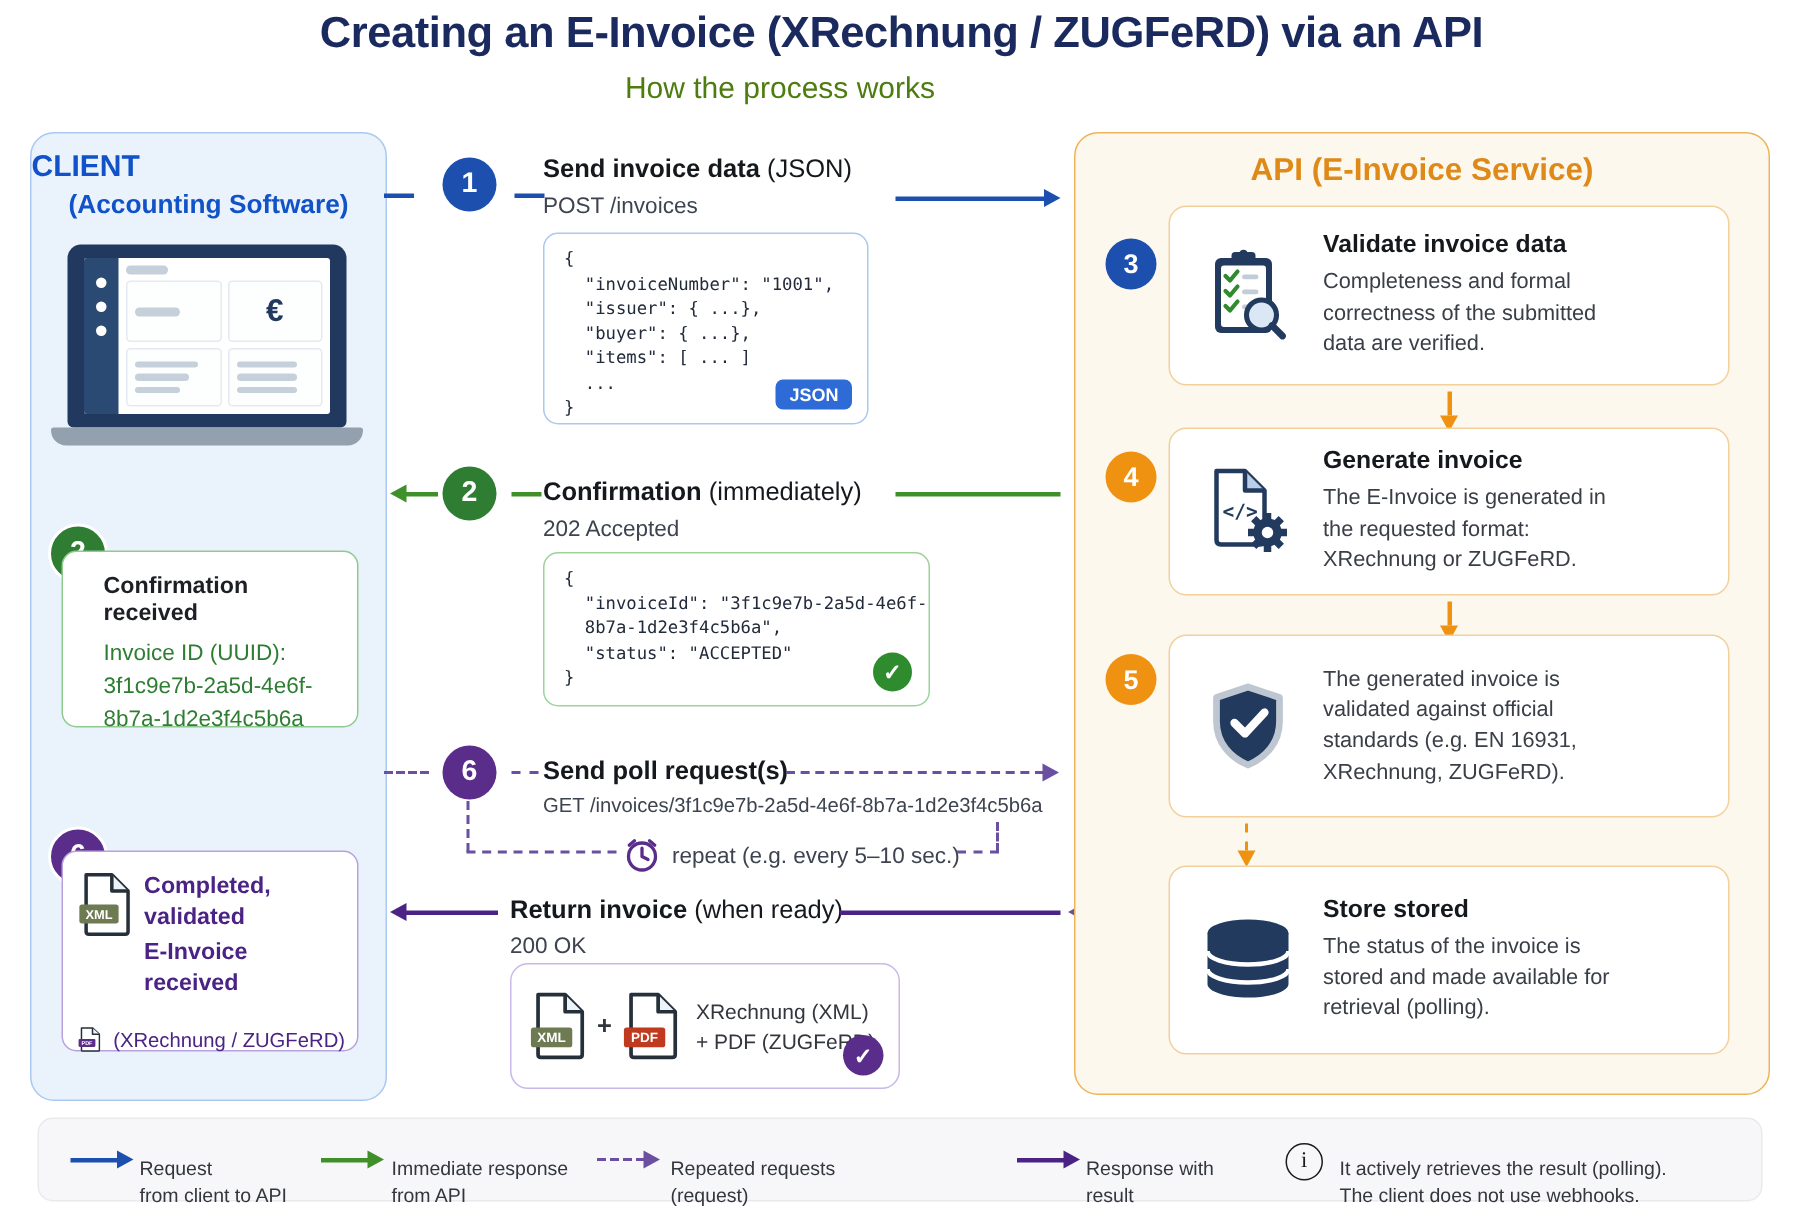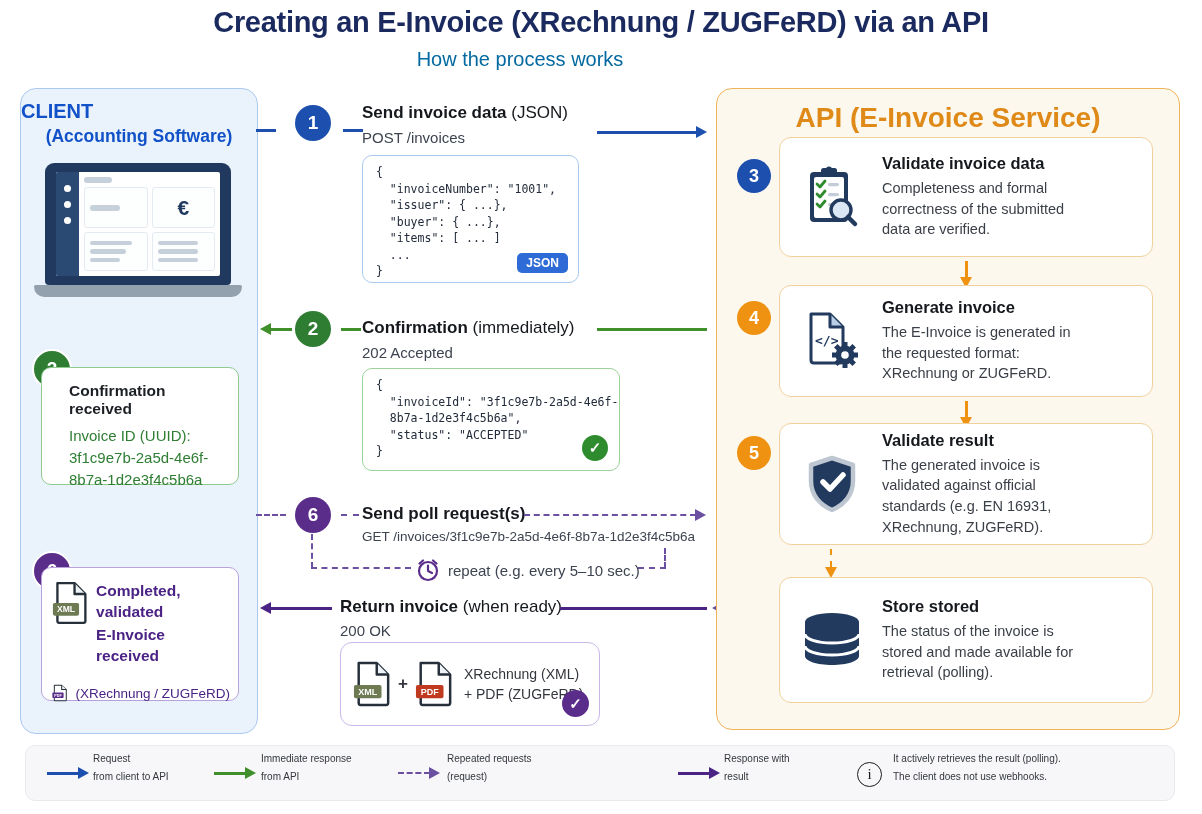--- a/index.html
+++ b/index.html
@@ -1,19 +1,19 @@
 <!DOCTYPE html>
 <html><head>
 <meta charset="utf-8">
 <style>
   html,body{margin:0;padding:0;background:#fff;font-family:"Liberation Sans",sans-serif;}
   #canvas{position:relative;width:1202px;height:814px;background:#fff;overflow:hidden;}
   
   .title{position:absolute;left:0;top:6px;width:1202px;text-align:center;font-size:29px;font-weight:700;color:#1b2a5e;letter-spacing:-.3px;}
-  .subtitle{position:absolute;left:0;top:48px;width:1040px;text-align:center;font-size:20px;color:#0369a1;}
+  .subtitle{position:absolute;left:0;top:48px;width:1040px;text-align:center;font-size:20px;color:#4d7c0f;}
   
   .num{position:absolute;width:36px;height:36px;border-radius:50%;display:flex;align-items:center;justify-content:center;color:#fff;font-weight:700;font-size:19px;}
   .num.sm{width:34px;height:34px;font-size:18px;}
   .hl{position:absolute;height:0;border-top:3px solid currentColor;}
   .hl.thick{border-top-width:3.5px;}
   .hl.dash{border-top-style:dashed;border-top-width:2.5px;}
   .vl{position:absolute;width:0;border-left:2.5px dashed currentColor;}
   .vl.solid{border-left:3px solid currentColor;}
   .ah{position:absolute;width:0;height:0;}
   .ah.r{border-left:11px solid currentColor;border-top:6.5px solid transparent;border-bottom:6.5px solid transparent;}
@@ -44,28 +44,28 @@
   .green-box{top:278px;height:118px;border:1.5px solid #8fca8f;padding:14px 10px 10px 27px;}
   .cb-title{font-size:15.5px;font-weight:700;color:#1c1f24;margin-bottom:7px;}
   .cb-green{font-size:15px;color:#2e7d32;line-height:22px;}
   .purple-box{top:478px;height:134px;border:1.5px solid #b9a1dd;padding:10px 8px 8px 10px;}
   .pb-row{display:flex;gap:8px;align-items:flex-start;}
   .pb-title{font-size:15.5px;font-weight:700;color:#4b2385;line-height:21px;padding-top:2px;}
   .pb-formats{font-size:13.5px;color:#4b2385;padding-top:16px;white-space:nowrap;}
   .ring{border:2.5px solid #fff;box-sizing:content-box;}
   
   .api-panel{position:absolute;left:716px;top:88px;width:464px;height:642px;background:#fdf8ee;border:1.5px solid #efb45a;border-radius:16px;box-sizing:border-box;}
-  .api-title{position:absolute;left:0;top:13px;width:100%;text-align:center;font-size:28px;font-weight:700;color:#df8a18;}
+  .api-title{position:absolute;left:0;top:13px;width:100%;text-align:center;font-size:21px;font-weight:700;color:#df8a18;}
   .card{position:absolute;left:62px;width:374px;background:#fff;border:1.5px solid #f2d09c;border-radius:12px;box-sizing:border-box;display:flex;align-items:center;gap:12px;padding:10px 14px;}
   .card .icn{flex:0 0 76px;display:flex;justify-content:center;align-items:center;}
   .card h3{margin:0 0 5px 0;font-size:16.5px;color:#15181c;}
   .card p{margin:0;font-size:14.5px;line-height:1.42;color:#3a3f47;max-width:212px;}
   
   .legend{position:absolute;left:25px;top:745px;width:1150px;height:56px;background:#f7f7f9;border:1px solid #e9e9ee;border-radius:10px;box-sizing:border-box;}
-  .lg-text{position:absolute;top:4px;font-size:10px;line-height:18px;color:#33373d;}
+  .lg-text{position:absolute;top:24px;font-size:13px;line-height:18px;color:#33373d;}
   .lg-info{position:absolute;left:831px;top:16px;width:23px;height:23px;border:1.7px solid #1c1c1c;border-radius:50%;display:flex;align-items:center;justify-content:center;font-family:"Liberation Serif",serif;font-size:15px;color:#1c1c1c;}
 </style>
 </head>
 <body>
 
 <div id="canvas">
 
   <div class="title">Creating an E-Invoice (XRechnung / ZUGFeRD) via an API</div>
   <div class="subtitle">How the process works</div>
 
@@ -281,21 +281,20 @@
 
     <div class="num sm" style="left:20px;top:347px;background:#ef9211">5</div>
     <div class="card" style="top:334px;height:122px">
       <div class="icn">
         <svg width="56" height="60" viewBox="0 0 56 60">
           <path d="M28 4 L49 11 V27 C49 41 40 51 28 56 C16 51 7 41 7 27 V11 Z" fill="#223a5e" stroke="#bec7d1" stroke-width="4.5" stroke-linejoin="round"></path>
           <path d="M19 28 l7 7 13-14" stroke="#fff" stroke-width="5.5" fill="none" stroke-linecap="round" stroke-linejoin="round"></path>
         </svg>
       </div>
       <div>
-        <h3>Validate result</h3>
         <p>The generated invoice is validated against official standards (e.g. EN 16931, XRechnung, ZUGFeRD).</p>
       </div>
     </div>
 
     <div class="vl" style="left:113px;top:460px;height:18px;color:#ef9211"></div>
     <div class="ah d" style="left:108px;top:478px;color:#ef9211"></div>
 
     <div class="card" style="top:488px;height:126px">
       <div class="icn">
         <svg width="60" height="56" viewBox="0 0 60 56">

